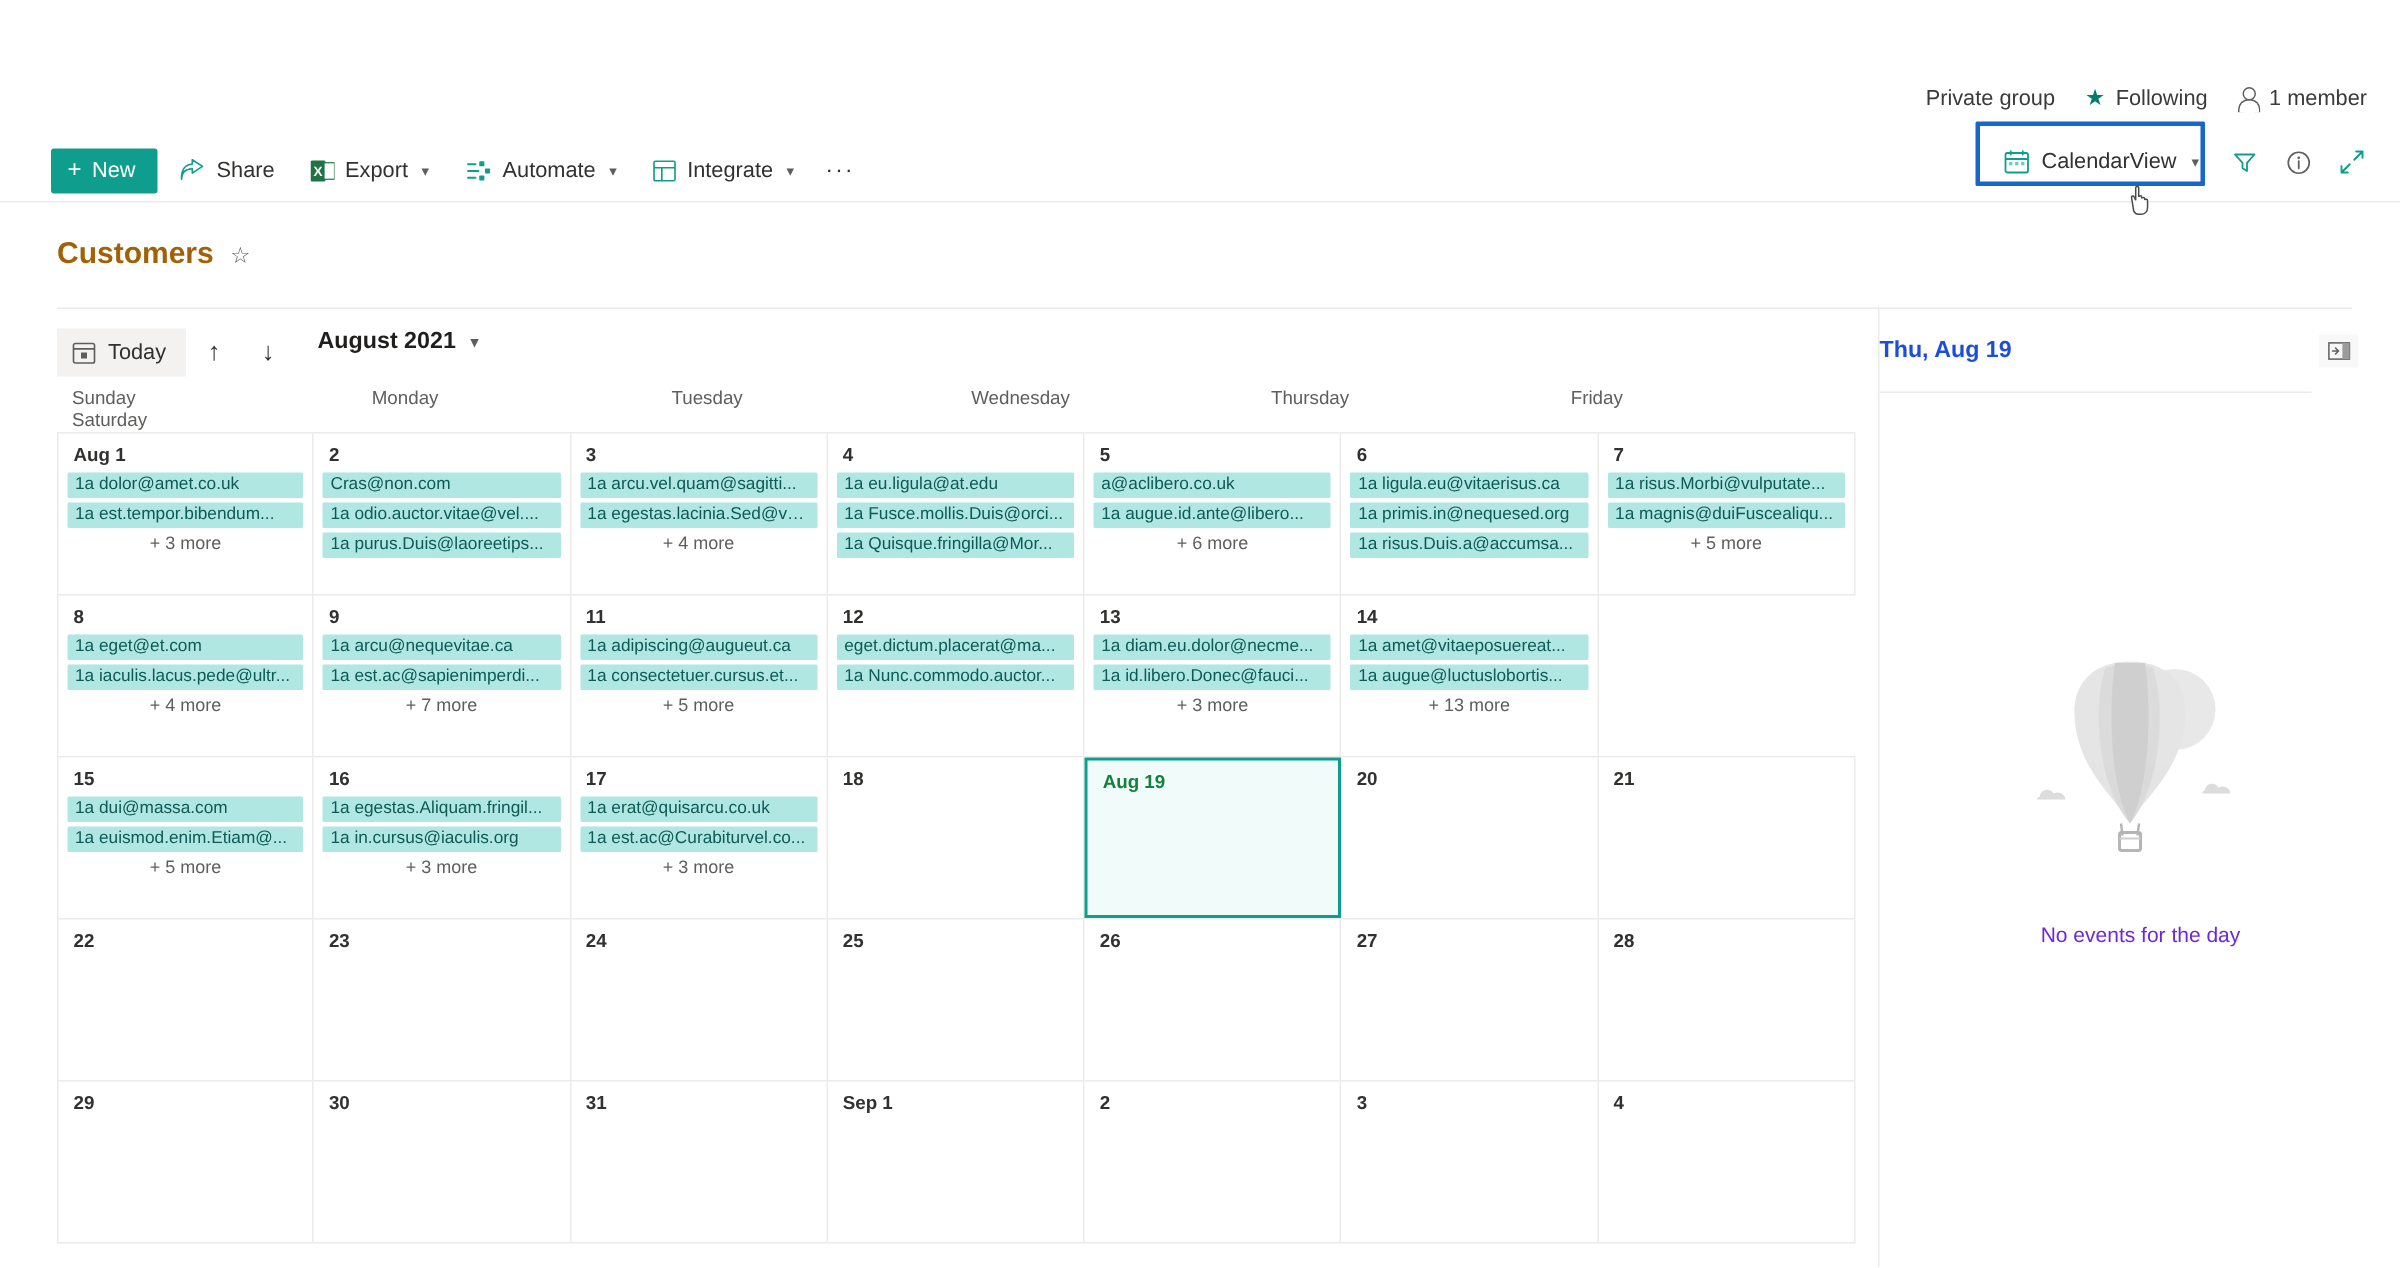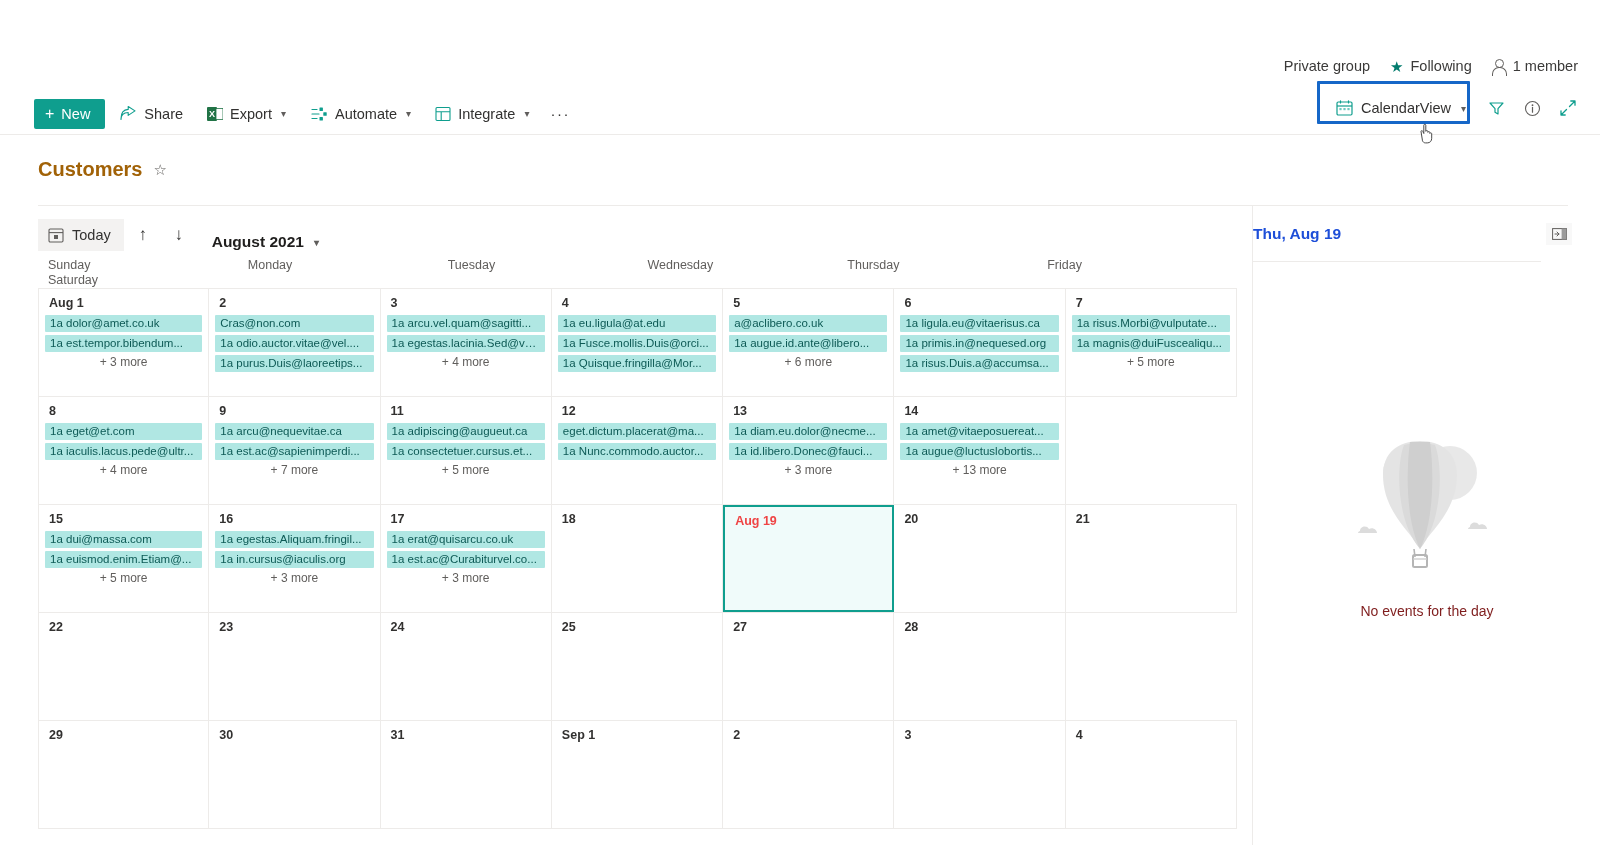--- a/index.html
+++ b/index.html
@@ -15,21 +15,21 @@
   
   .site-header {
     position: absolute; top: 0; left: 0; width: 1600px; height: 93px;
     background: #ffffff;
   }
   .site-meta {
     position: absolute; right: 22px; top: 58px;
     display: flex; align-items: center; gap: 20px;
     font-size: 14.5px; color: #3b3a39;
   }
-  .site-meta .meta-item { display: flex; align-items: center; gap: 7px; }
+  .site-meta .meta-item { display: flex; align-items: flex-start; gap: 7px; }
   .star-ico { color: #037c6e; font-size: 15px; line-height: 1; }
   .person-ico { display:inline-block; width:14px; height:15px; position:relative; }
   .person-ico::before{
     content:""; position:absolute; left:3.5px; top:0; width:7px; height:7px;
     border:1.4px solid #605e5c; border-radius:50%;
   }
   .person-ico::after{
     content:""; position:absolute; left:0.5px; top:8px; width:13px; height:8px;
     border:1.4px solid #605e5c; border-bottom:none;
     border-radius:7px 7px 0 0;
@@ -90,21 +90,21 @@
   .title-star { color: #605e5c; font-size: 15px; cursor: pointer; }
 
   .title-rule {
     position: absolute; top: 205px; left: 38px; width: 1530px; height: 1px;
     background: #edebe9;
   }
 
   
   .cal-toolbar {
     position: absolute; top: 219px; left: 38px;
-    display: flex; align-items: flex-end; gap: 2px;
+    display: flex; align-items: flex-start; gap: 2px;
   }
   .today-btn {
     display: flex; align-items: center; gap: 8px;
     background: #f3f2f1; height: 32px; padding: 0 13px 0 10px;
     font-size: 14.5px; color: #323130; border: none; font-family: inherit; cursor: pointer;
   }
   .nav-arrow {
     width: 34px; height: 32px; display: flex; align-items: center; justify-content: center;
     font-size: 17px; color: #323130; cursor: pointer;
   }
@@ -129,21 +129,21 @@
   }
   .day {
     border-right: 1px solid #edebe9; padding: 7px 6px 0 6px;
     position: relative; overflow: hidden;
   }
   .day:first-child { border-left: 1px solid #edebe9; }
   .daynum { font-size: 12.5px; color: #323130; padding-left: 4px; margin-bottom: 5px; font-weight:600;}
   .day.selected {
     border: 2px solid #0f9e8e; background: #f0fbfa;
   }
-  .day.selected .daynum { color: #ef4444; }
+  .day.selected .daynum { color: #15803d; }
   .chip {
     background: #b0e7e3; color: #0d5a55;
     font-size: 11.5px; line-height: 17px; height: 17px;
     padding: 0 5px; margin-bottom: 3px; border-radius: 1px;
     white-space: nowrap; overflow: hidden; text-overflow: ellipsis;
     cursor: pointer;
   }
   .more {
     font-size: 12px; color: #605e5c; text-align: center; margin-top: 2px; cursor: pointer;
   }
@@ -162,21 +162,21 @@
     margin-top: 16px; height: 1px; background: #edebe9; width: 288px;
   }
   .panel-icon-btn {
     width: 26px; height: 22px; display:flex; align-items:center; justify-content:center;
     background:#f8f8f8; cursor:pointer;
   }
   .empty-state {
     position: absolute; top: 220px; left: 0; width: 348px;
     display: flex; flex-direction: column; align-items: center;
   }
-  .empty-text { font-size: 14px; color: #7f1d1d; margin-top: 28px; }
+  .empty-text { font-size: 14px; color: #6d28d9; margin-top: 40px; }
 </style>
 </head>
 <body>
 
 <div class="page">
 
   <div class="site-header">
     <div class="site-meta">
       <span class="meta-item">
         <span>Private group</span>
@@ -436,20 +436,23 @@
             <div class="daynum">22</div>
           </div>
           <div class="day">
             <div class="daynum">23</div>
           </div>
           <div class="day">
             <div class="daynum">24</div>
           </div>
           <div class="day">
             <div class="daynum">25</div>
+          </div>
+          <div class="day">
+            <div class="daynum">26</div>
           </div>
           <div class="day">
             <div class="daynum">27</div>
           </div>
           <div class="day">
             <div class="daynum">28</div>
           </div>
         </div>
         <div class="week">
           <div class="day">

